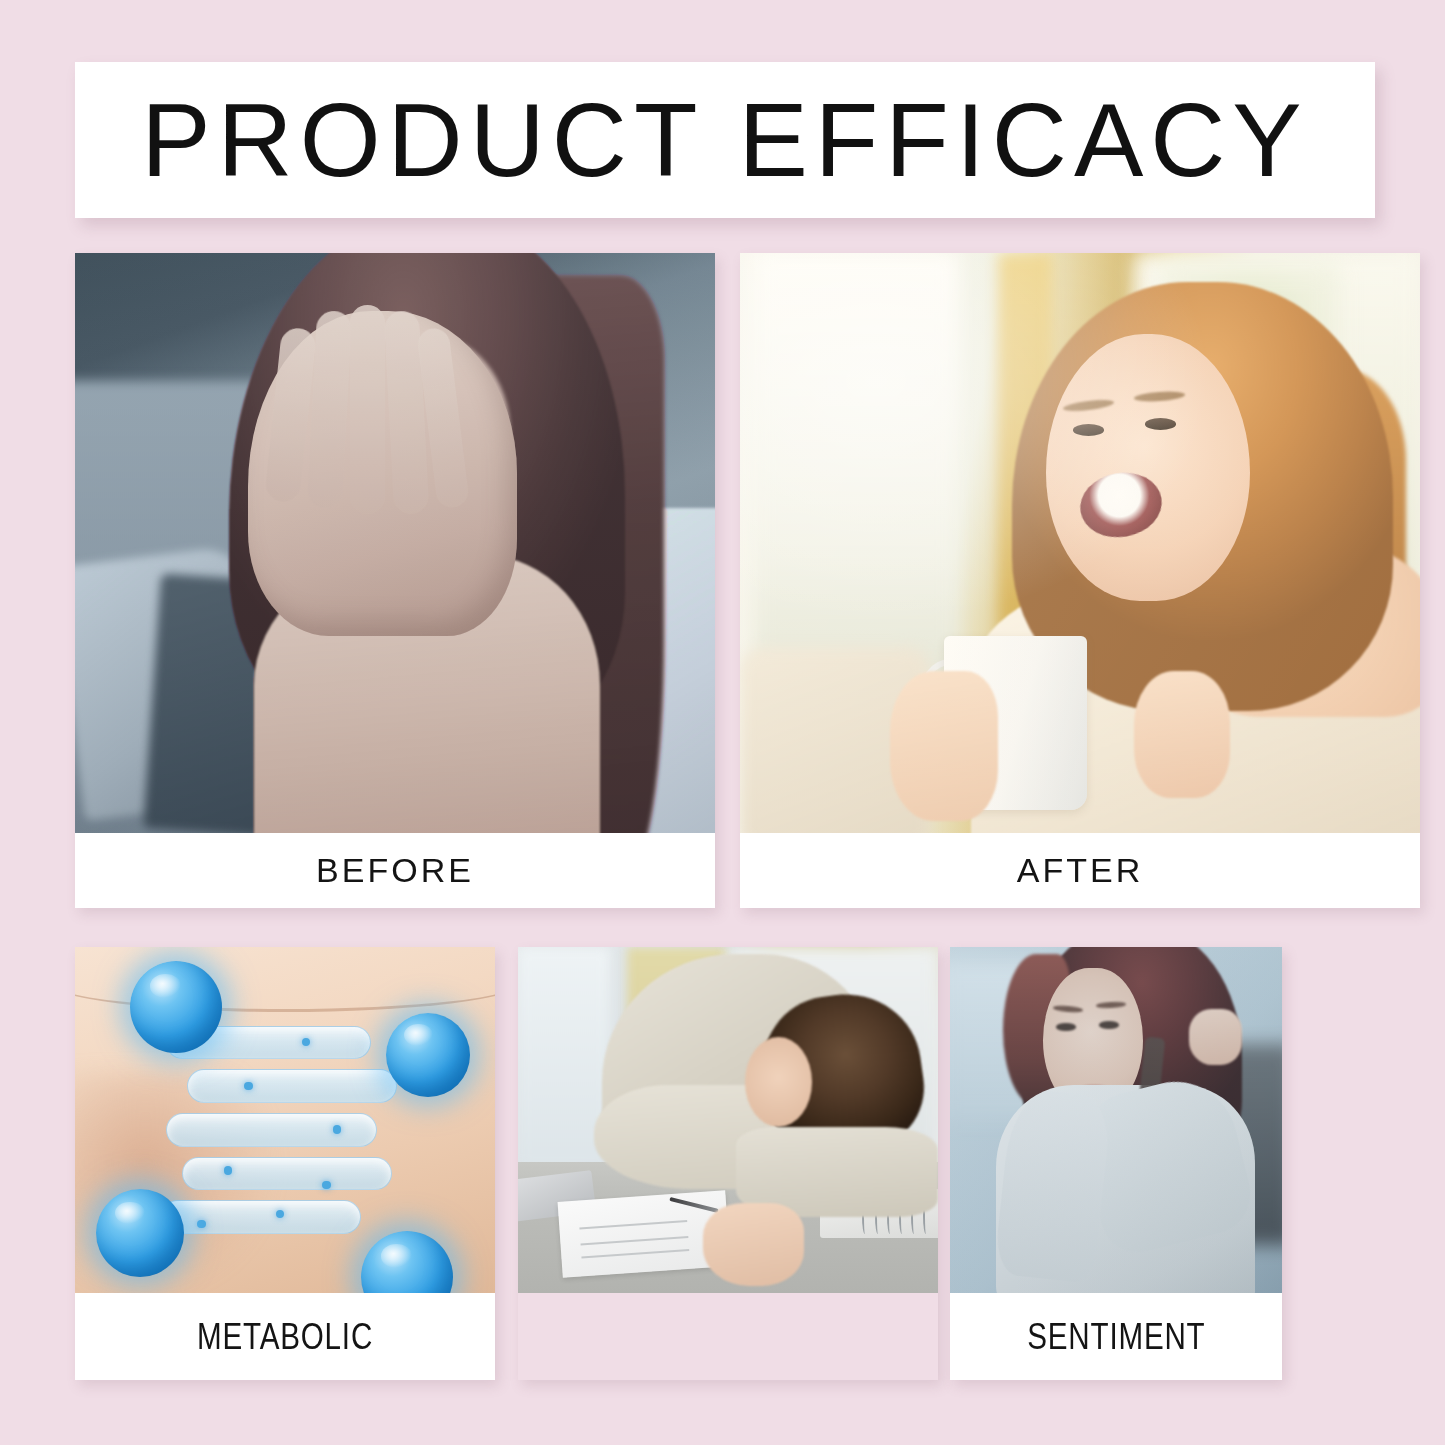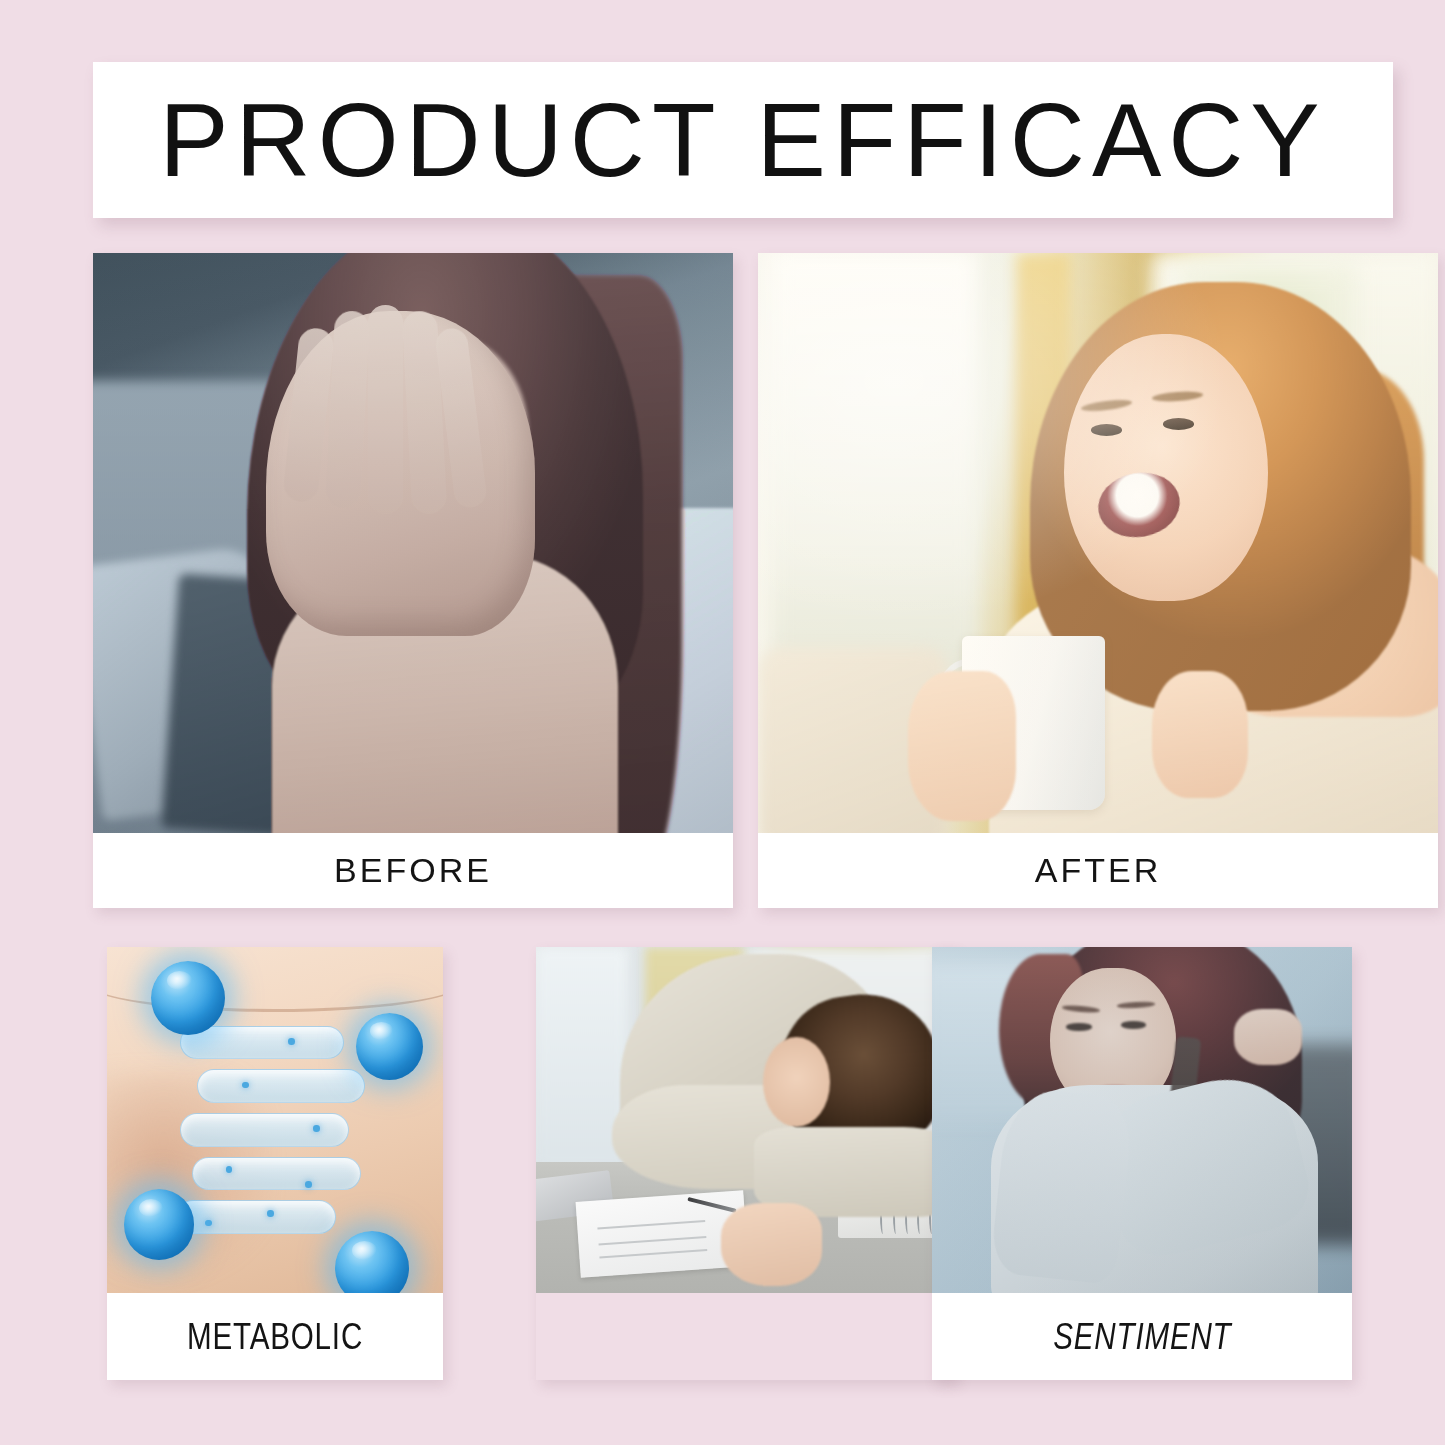--- a/index.html
+++ b/index.html
@@ -2,21 +2,21 @@
 <html><head>
 <meta charset="utf-8">
 <style>
   html,body{margin:0;padding:0;}
   body{
     width:1445px;height:1445px;overflow:hidden;
     background:#f0dde6;
     font-family:"Liberation Sans", sans-serif;
     position:relative;
   }
-  .canvas{position:absolute;inset:0;margin-left:18px;}
+  .canvas{position:absolute;inset:0;}
 
   
   .title-card{
     position:absolute;left:75px;top:62px;width:1300px;height:156px;
     background:#ffffff;
     box-shadow:6px 8px 14px rgba(120,80,100,.18);
     display:flex;align-items:center;justify-content:center;
   }
   .title-text{
     font-family:"Liberation Sans", sans-serif;
@@ -43,23 +43,23 @@
   
   .card-top{top:253px;width:640px;height:655px;}
   #card-before{left:75px;}
   #card-after{left:740px;width:680px;}
   .card-top .photo{height:580px;}
   .card-top .labelbar{top:580px;height:75px;}
   .card-top .labeltext{font-size:34px;letter-spacing:3px;}
 
   
   .card-bot{top:947px;height:433px;}
-  #card-metabolic{left:89px;width:336px;}
+  #card-metabolic{left:75px;width:420px;}
   #card-fatigue{left:518px;width:420px;}
-  #card-sentiment{left:914px;width:420px;font-style:italic;}
+  #card-sentiment{left:950px;width:332px;}
   .card-bot .photo{height:346px;}
   .card-bot .labelbar{top:346px;height:87px;}
   .card-bot .labeltext{font-size:37px;letter-spacing:1px;transform:scaleX(.80);transform-origin:center;}
 
   
   .scene{position:absolute;inset:0;}
 
   
   .before-bg{
     position:absolute;inset:0;

